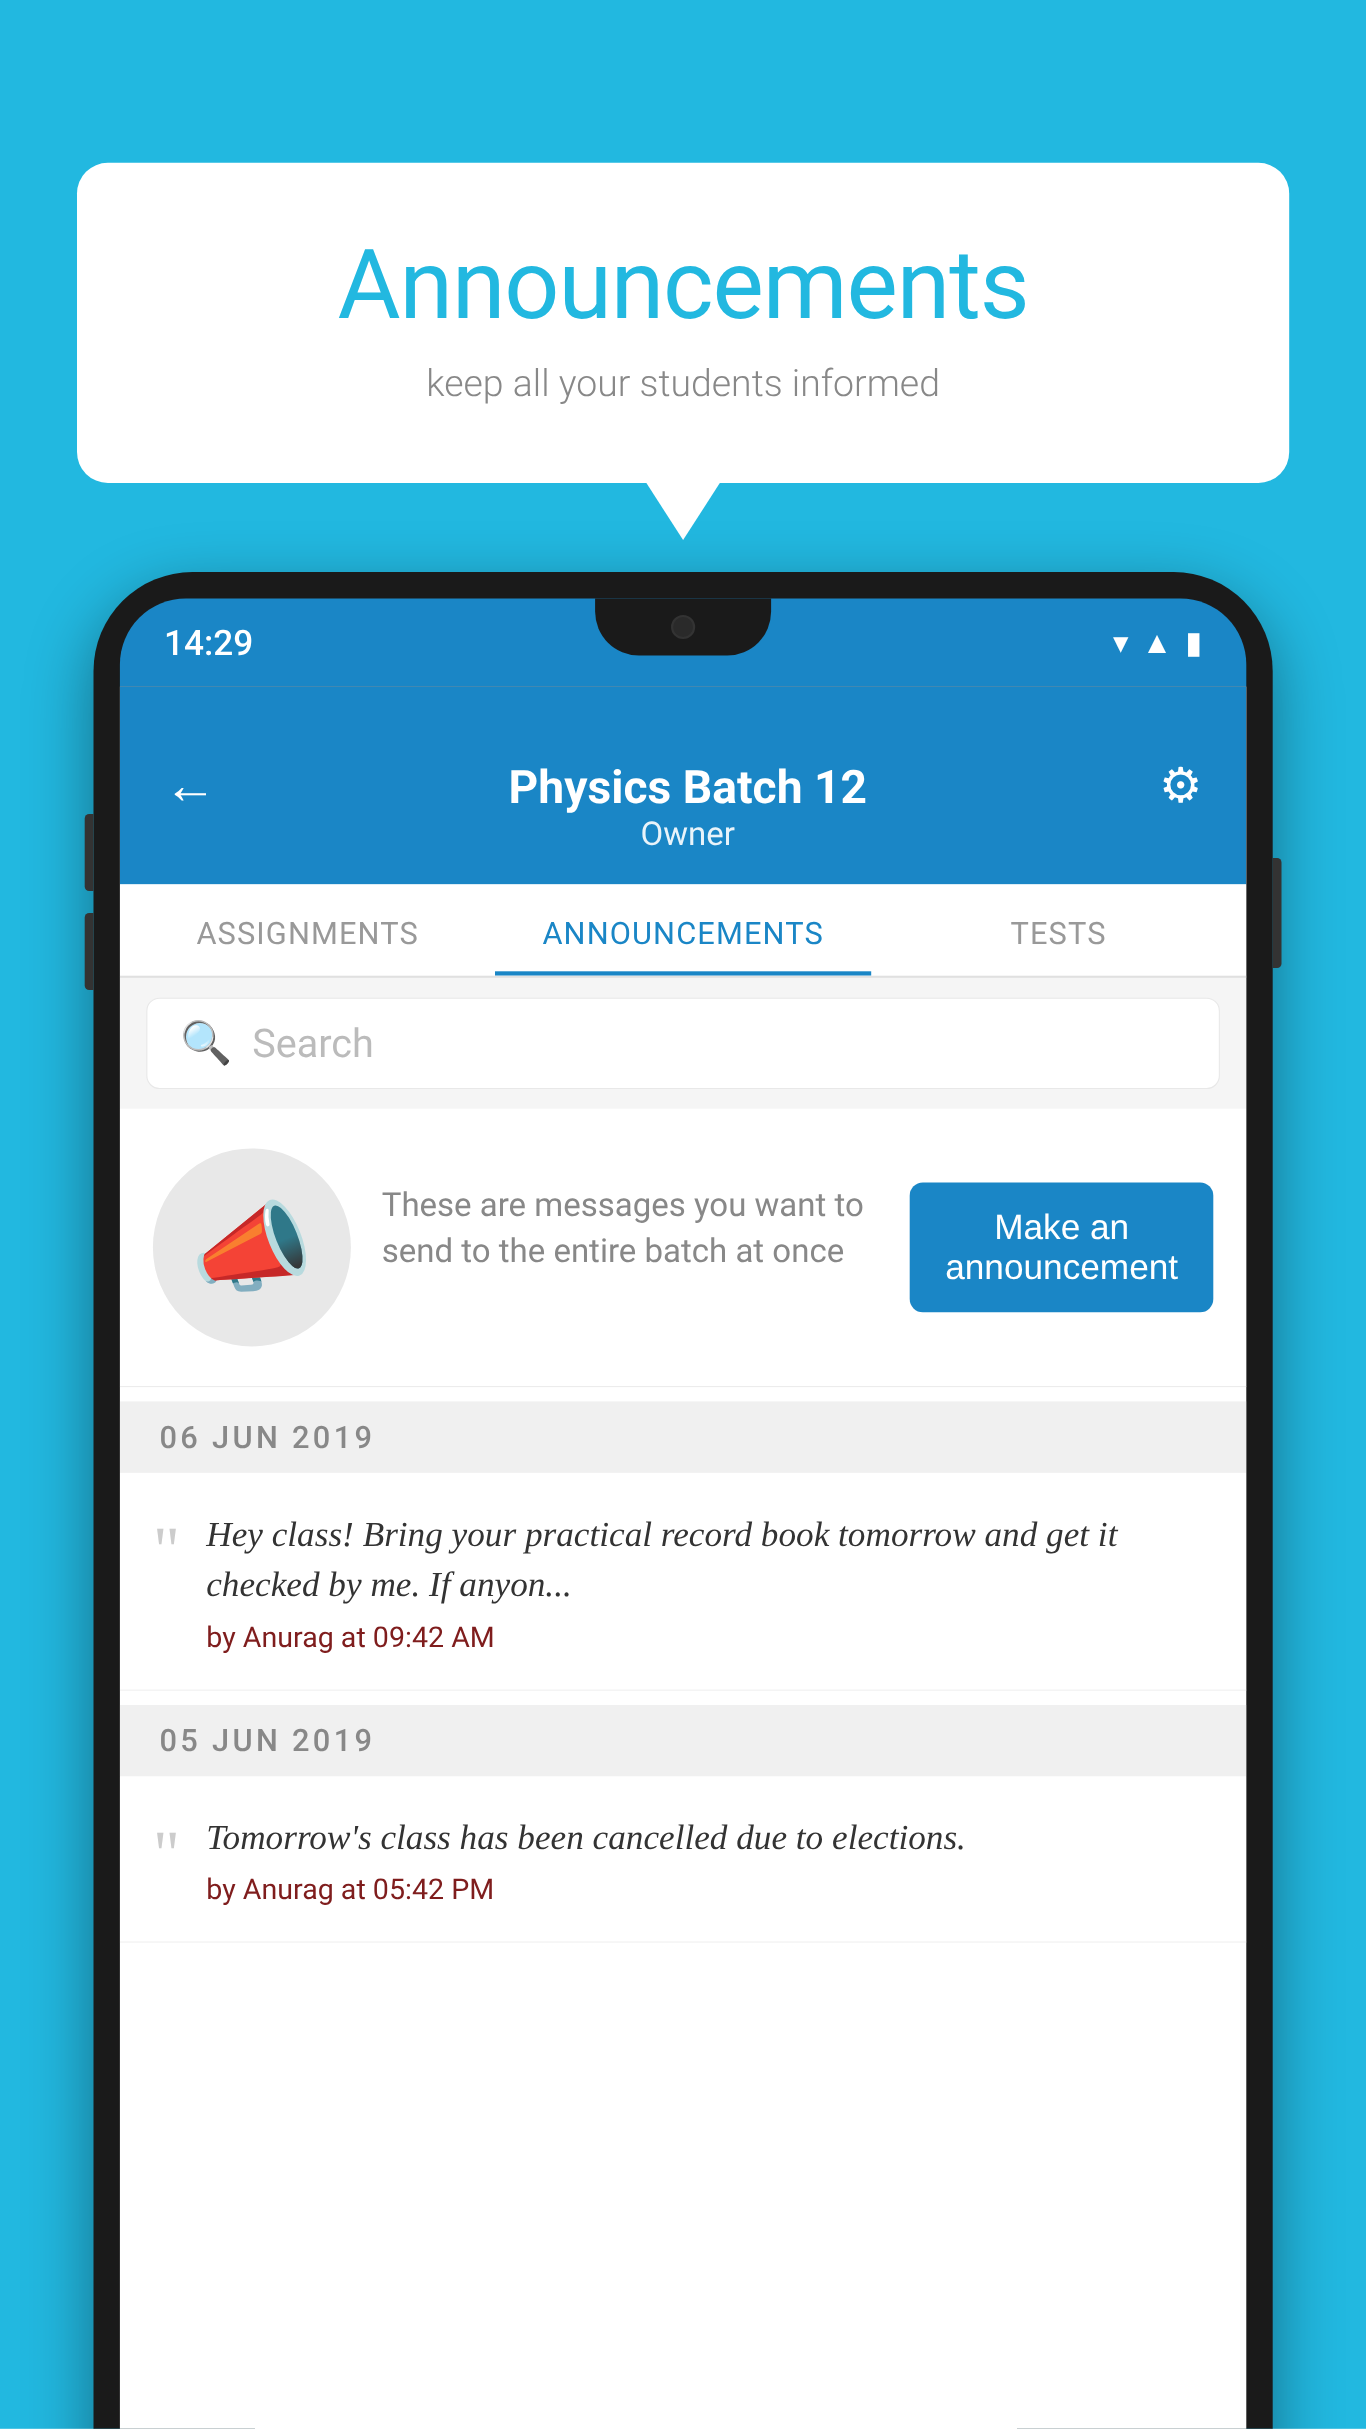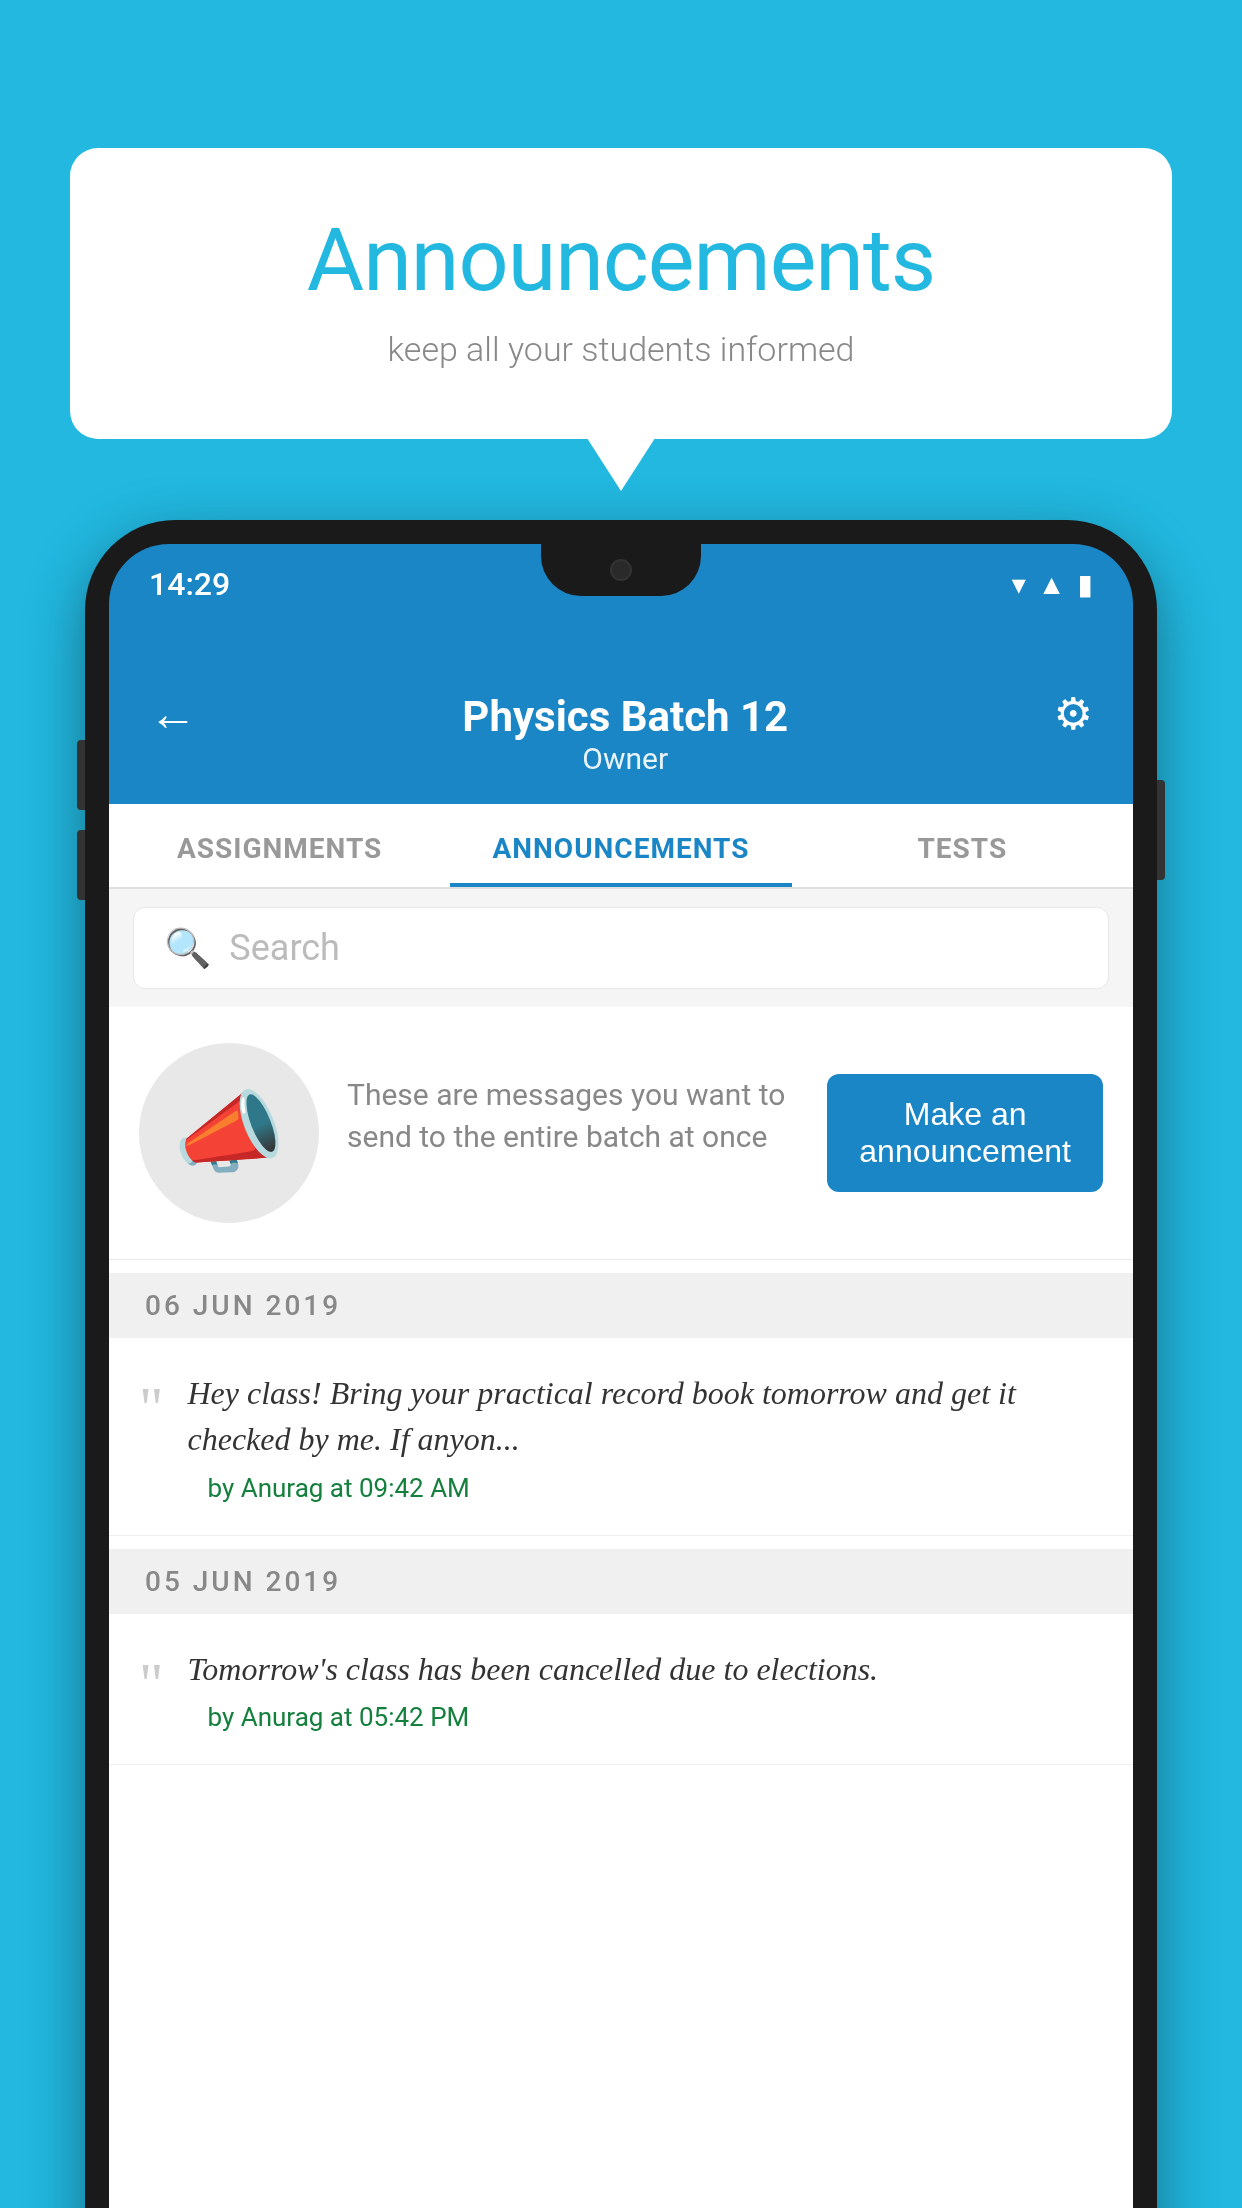--- a/index.html
+++ b/index.html
@@ -178,21 +178,21 @@
       display: flex;
       border-bottom: 2px solid #e0e0e0;
       overflow: hidden;
     }
 
     .tab-item {
       flex: 1;
       text-align: center;
       padding: 28px 10px 22px;
       font-size: 28px;
-      font-weight: 700;
+      font-weight: 400;
       color: #999;
       letter-spacing: 1px;
       position: relative;
     }
 
     .tab-item.active {
       color: #1a86c6;
     }
 
     .tab-item.active::after {
@@ -317,24 +317,23 @@
 
     .announcement-text {
       font-size: 32px;
       color: #333;
       font-style: italic;
       line-height: 1.45;
       font-family: Georgia, serif;
     }
 
     .announcement-meta {
-      color: #15803d;
+      color: #7f1d1d;
       font-size: 26px;
       margin-top: 10px;
-      margin-left: 20px;
     }
 
     .phone-side-button {
       position: absolute;
       right: -8px;
       top: 260px;
       width: 8px;
       height: 100px;
       background: #333;
       border-radius: 0 4px 4px 0;

